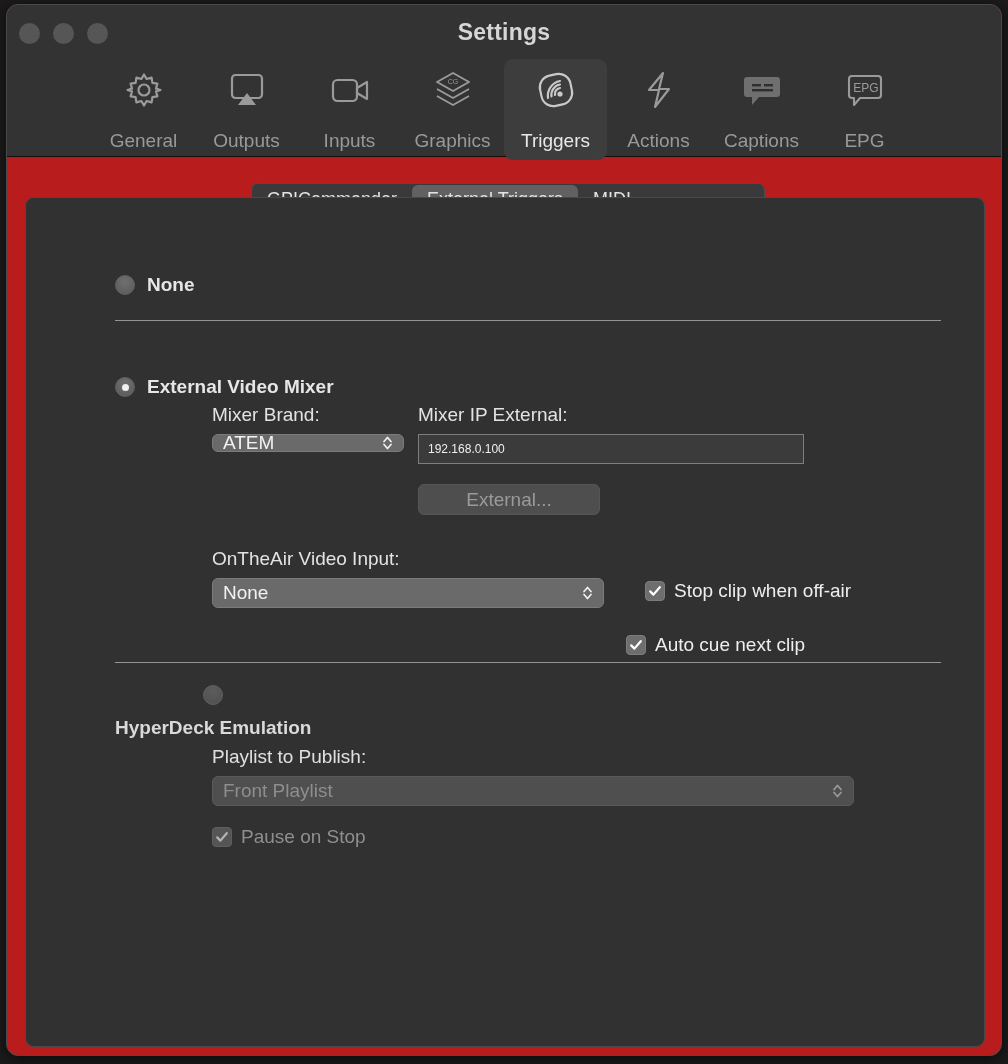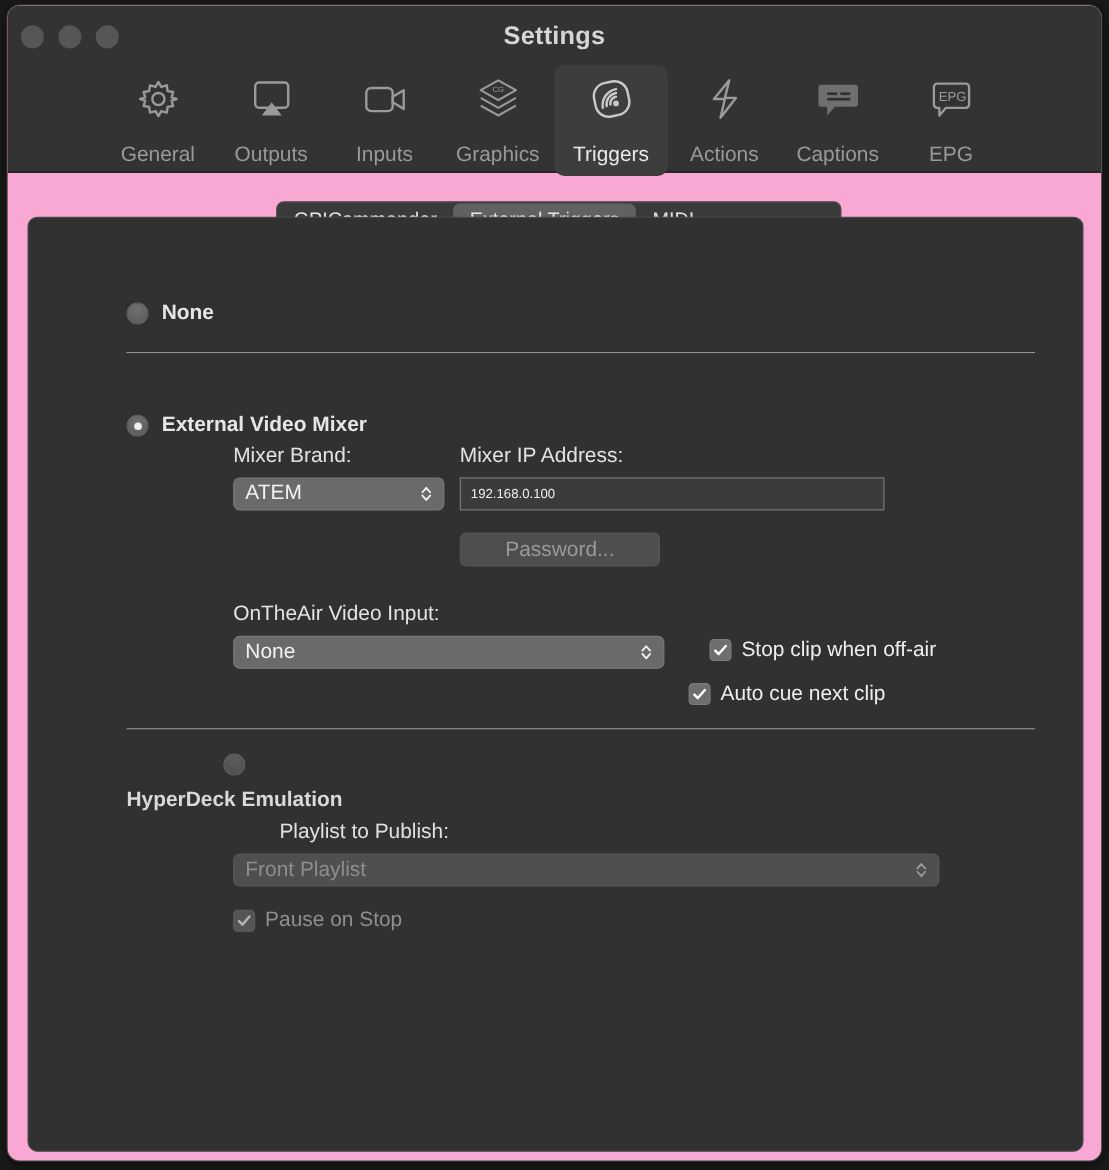--- a/index.html
+++ b/index.html
@@ -14,21 +14,21 @@
     -webkit-font-smoothing: antialiased;
   }
 
   
   .window {
     position: absolute;
     left: 6px;
     top: 4px;
     width: 996px;
     height: 1052px;
-    background: #f9a8d4;
+    background: #b91c1c;
     border-radius: 12px;
     border: 1px solid #4a4a4a;
     box-sizing: border-box;
     overflow: hidden;
     box-shadow: 0 3px 14px rgba(0,0,0,0.6);
     text-decoration: underline;
   }
 
   
   .titlebar {
@@ -427,38 +427,38 @@
 
     <div class="sep" style="top:122px;"></div>
 
     <div class="radio-row" style="left:89px; top:130px;margin-top:48px;">
       <span class="radio checked"></span>
       <span class="radio-label">External Video Mixer</span>
     </div>
 
     <div class="field-label" style="left:186px; top:206px;">Mixer Brand:</div>
 
-    <div class="popup" style="left:186px; top:236px; width:192px; height:30px;">
+    <div class="popup" style="left:186px; top:236px; width:192px; height:18px;">
       <span class="pv">ATEM</span>
       <span class="chev">
         <svg width="11" height="16" viewBox="0 0 11 16" fill="none" stroke="#f0f0f0" stroke-width="1.7" stroke-linecap="round" stroke-linejoin="round">
           <path d="M2 6.5 L5.5 2.5 L9 6.5"></path>
           <path d="M2 9.5 L5.5 13.5 L9 9.5"></path>
         </svg>
       </span>
     </div>
 
-    <div class="field-label" style="left:392px; top:206px;">Mixer IP Address:</div>
+    <div class="field-label" style="left:392px; top:206px;">Mixer IP External:</div>
 
     <div class="textfield" style="left:392px; top:236px; width:386px; height:30px;">
       <span class="tv">192.168.0.100</span>
     </div>
 
     <div class="pushbtn" style="left:392px; top:286px; width:182px; height:31px;">
-      <span class="bl">Password...</span>
+      <span class="bl">External...</span>
     </div>
 
     <div class="field-label" style="left:186px; top:350px;">OnTheAir Video Input:</div>
 
     <div class="popup" style="left:186px; top:380px; width:392px; height:30px;">
       <span class="pv">None</span>
       <span class="chev">
         <svg width="11" height="16" viewBox="0 0 11 16" fill="none" stroke="#f0f0f0" stroke-width="1.7" stroke-linecap="round" stroke-linejoin="round">
           <path d="M2 6.5 L5.5 2.5 L9 6.5"></path>
           <path d="M2 9.5 L5.5 13.5 L9 9.5"></path>
@@ -468,37 +468,37 @@
 
     <div class="check-row" style="left:600px; top:382px;margin-left:19px;">
       <span class="checkbox">
         <svg width="14" height="14" viewBox="0 0 14 14" fill="none" stroke="#ffffff" stroke-width="2.2" stroke-linecap="round" stroke-linejoin="round">
           <path d="M2.2 7.4 L5.4 10.6 L11.8 3.2"></path>
         </svg>
       </span>
       <span class="check-label">Stop clip when off-air</span>
     </div>
 
-    <div class="check-row" style="left:600px; top:422px;">
+    <div class="check-row" style="left:600px; top:436px;">
       <span class="checkbox">
         <svg width="14" height="14" viewBox="0 0 14 14" fill="none" stroke="#ffffff" stroke-width="2.2" stroke-linecap="round" stroke-linejoin="round">
           <path d="M2.2 7.4 L5.4 10.6 L11.8 3.2"></path>
         </svg>
       </span>
       <span class="check-label">Auto cue next clip</span>
     </div>
 
     <div class="sep" style="top:464px;"></div>
 
     <div class="radio-row" style="left:89px; top:487px;flex-direction:column;">
       <span class="radio disabled"></span>
       <span class="radio-label dim">HyperDeck Emulation</span>
     </div>
 
-    <div class="field-label disabled" style="left:186px; top:548px;margin-left:42px;">Playlist to Publish:</div>
+    <div class="field-label disabled" style="left:186px; top:548px;">Playlist to Publish:</div>
 
     <div class="popup disabled" style="left:186px; top:578px; width:642px; height:30px;">
       <span class="pv">Front Playlist</span>
       <span class="chev">
         <svg width="11" height="16" viewBox="0 0 11 16" fill="none" stroke="#9a9a9a" stroke-width="1.7" stroke-linecap="round" stroke-linejoin="round">
           <path d="M2 6.5 L5.5 2.5 L9 6.5"></path>
           <path d="M2 9.5 L5.5 13.5 L9 9.5"></path>
         </svg>
       </span>
     </div>

